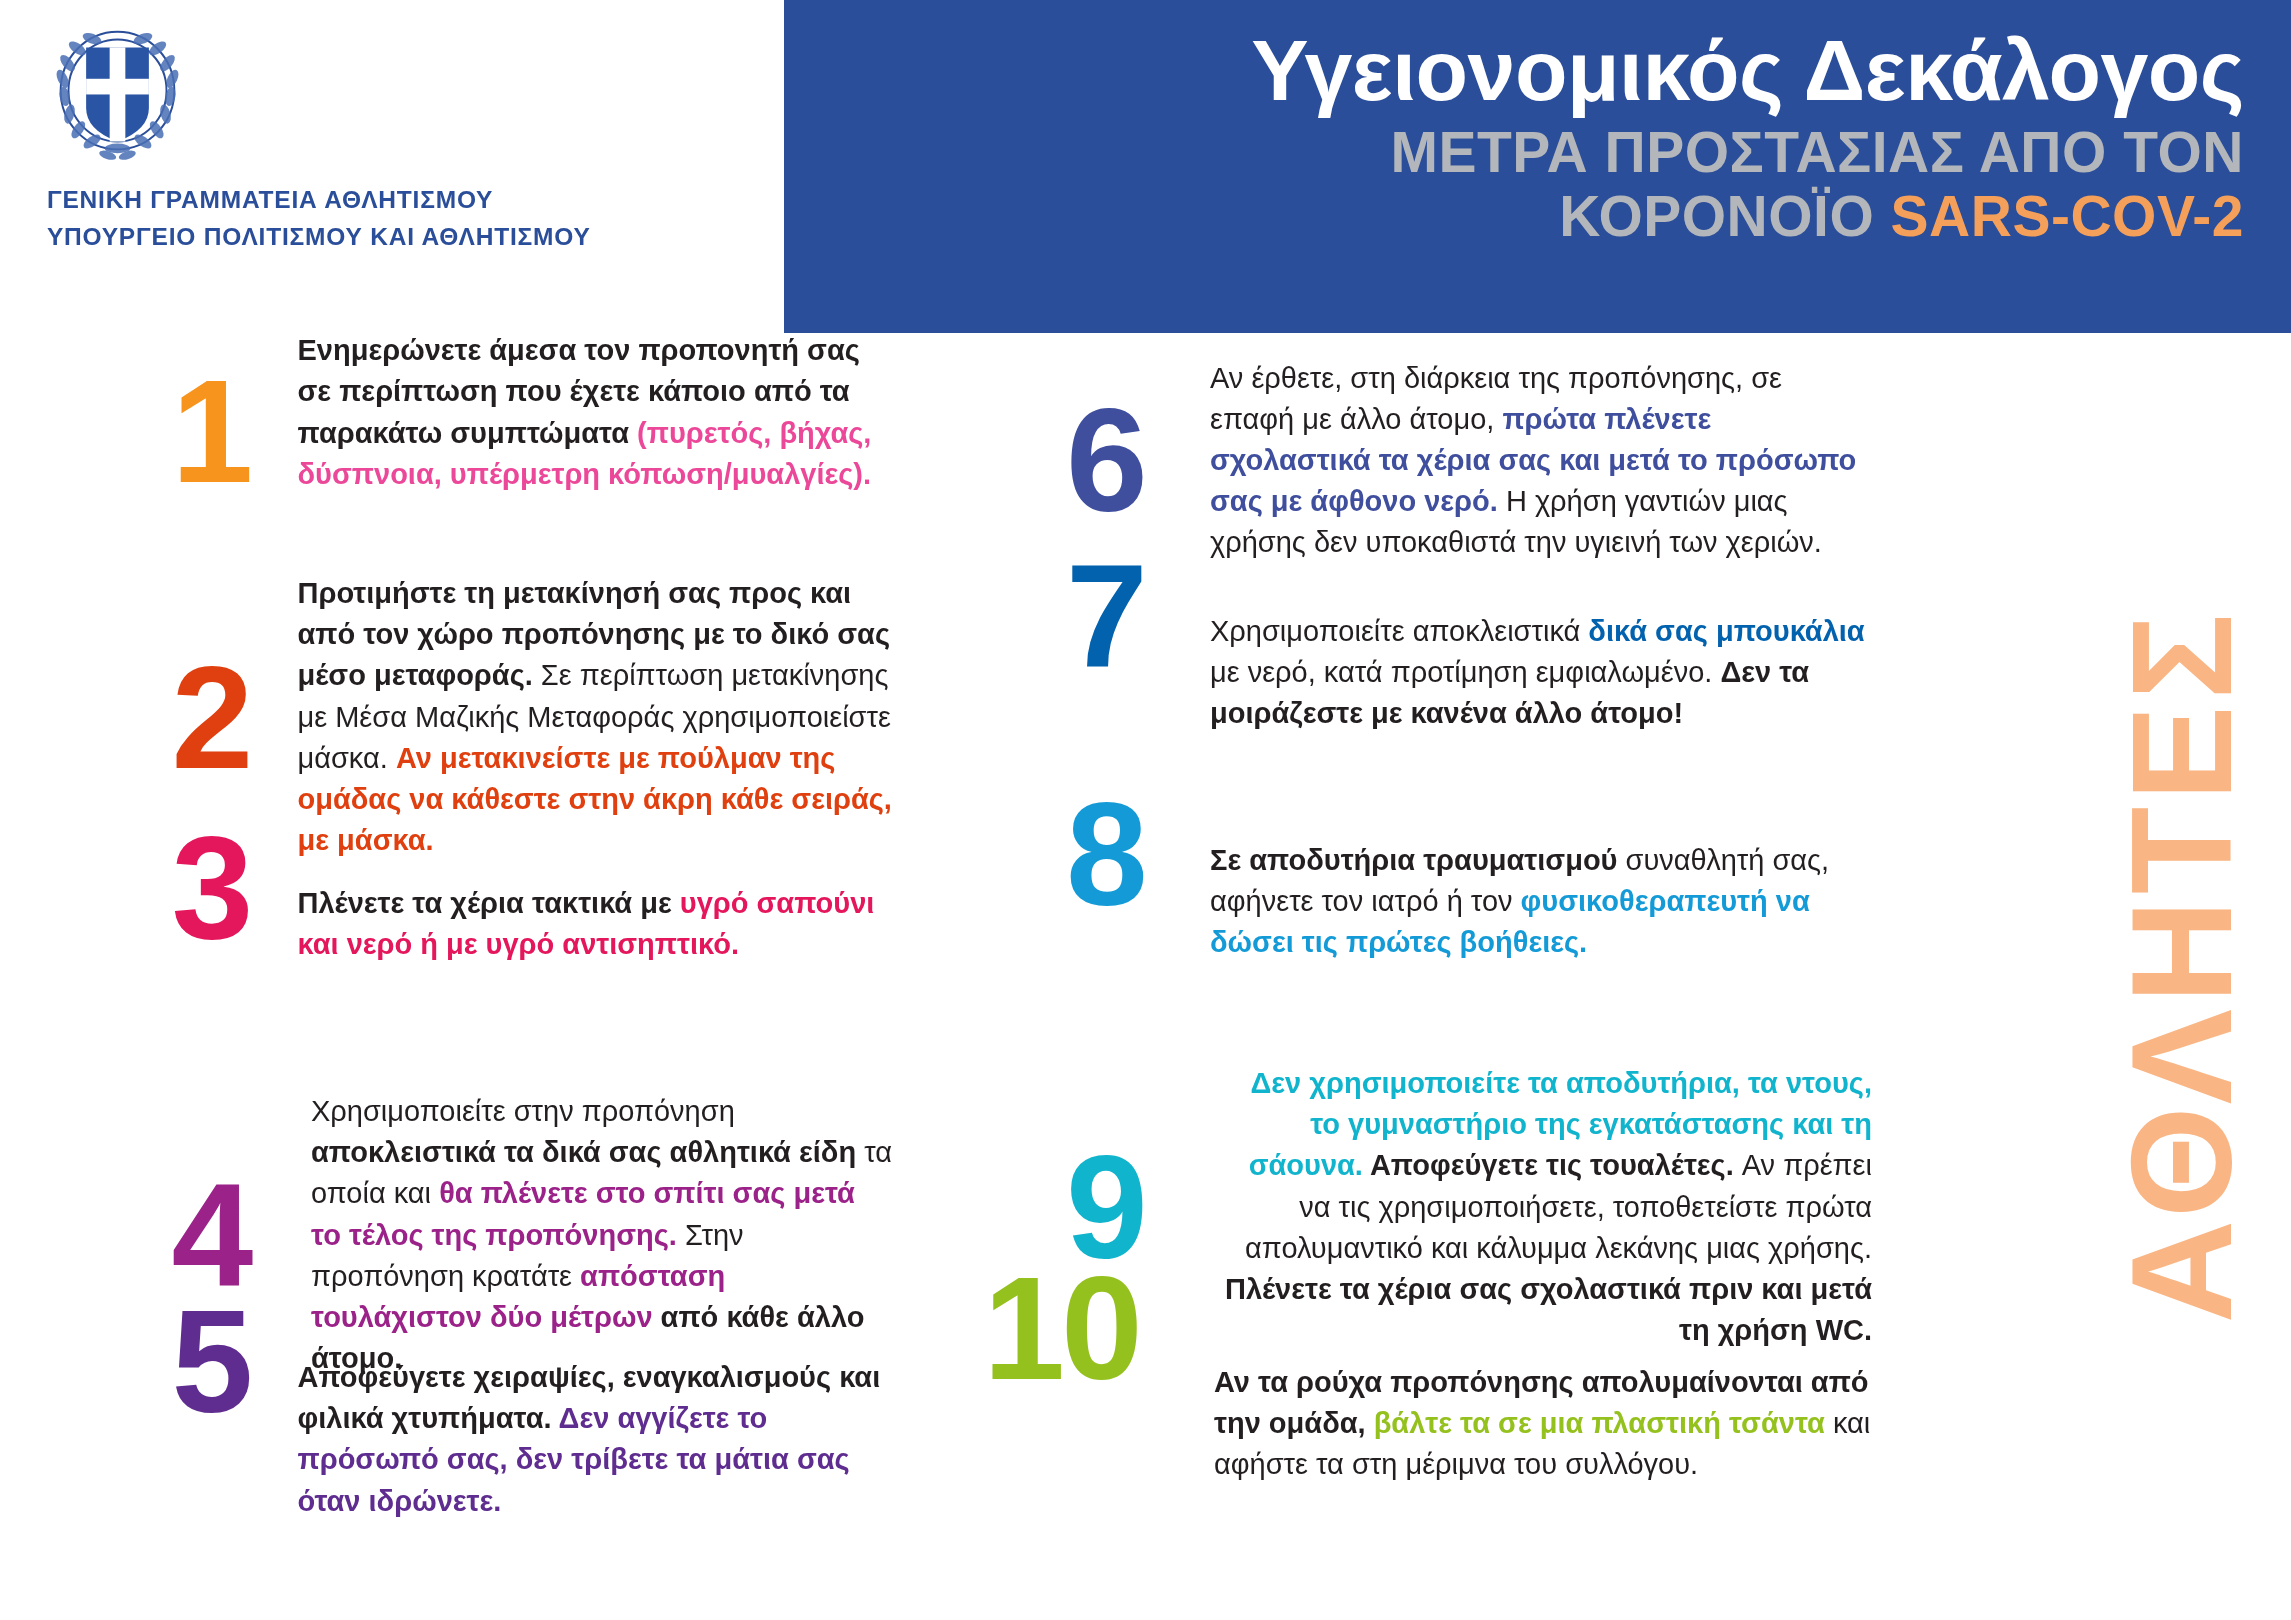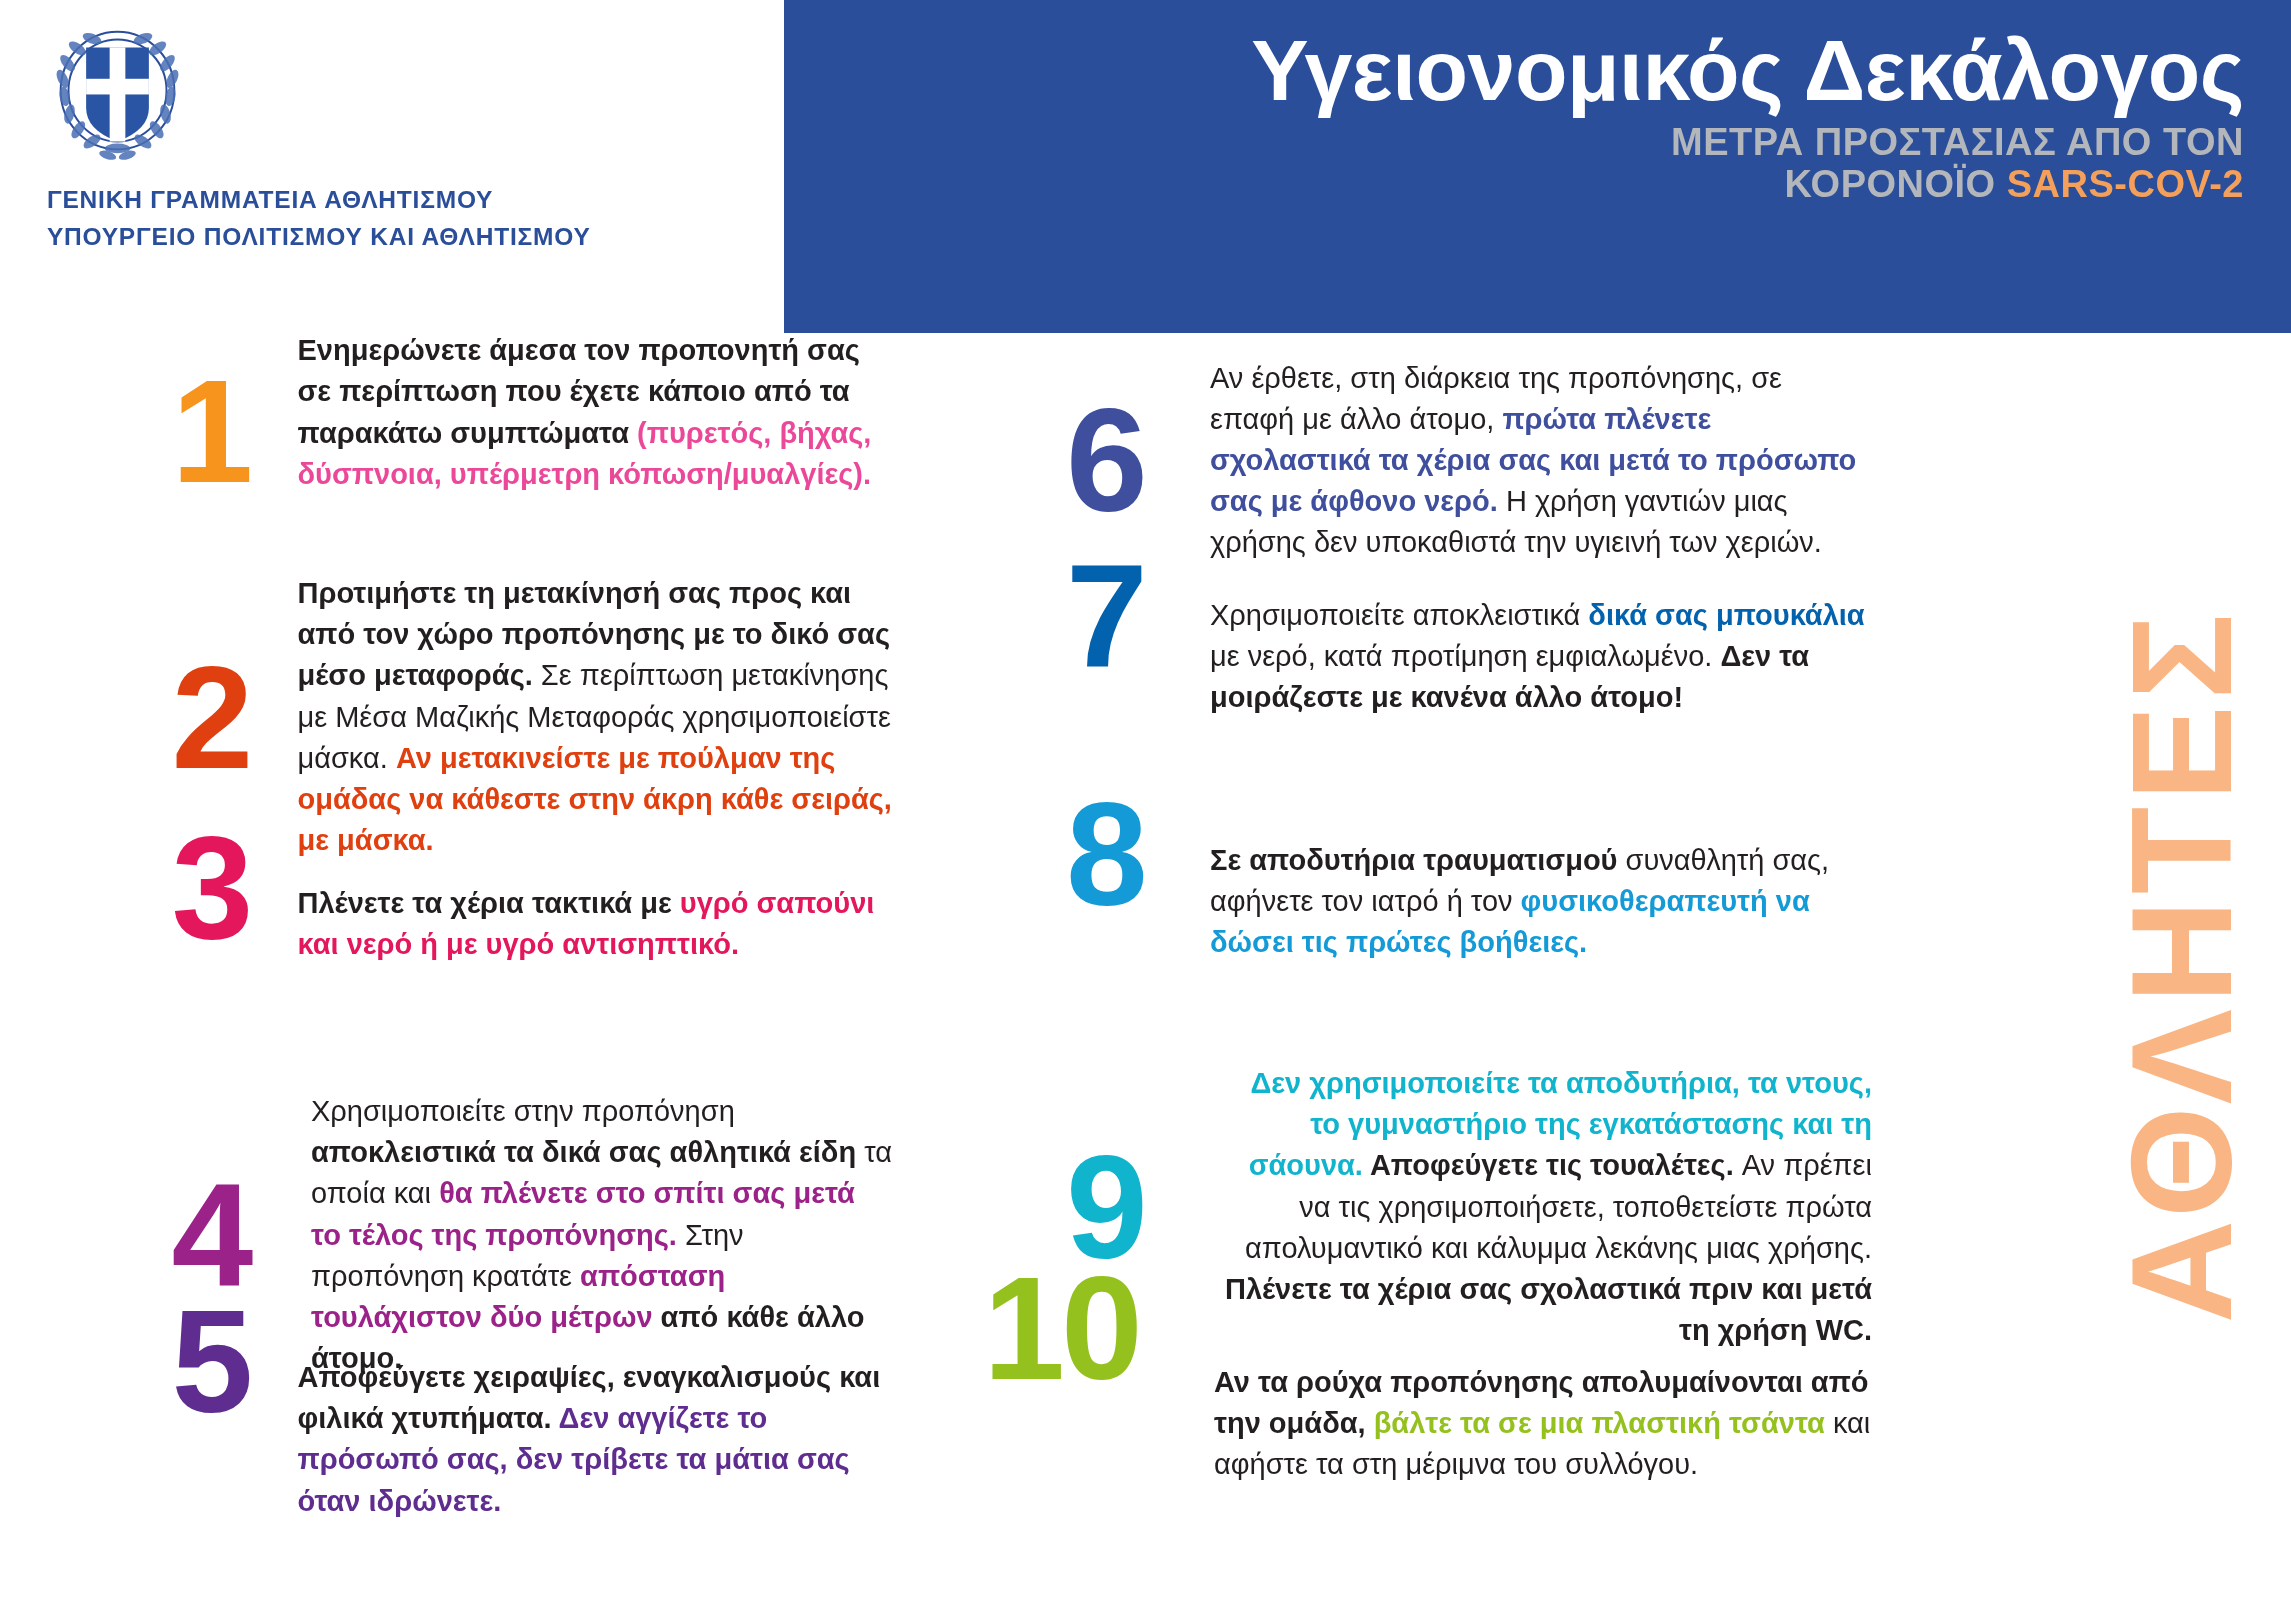--- a/index.html
+++ b/index.html
@@ -41,21 +41,21 @@
   #main-title {
     font-size: 86px;
     font-weight: bold;
     color: #ffffff;
     line-height: 1.04;
     letter-spacing: -0.5px;
     white-space: nowrap;
     margin-bottom: 5.9px;
   }
   .sub-line {
-    font-size: 38px;
+    font-size: 57px;
     font-weight: bold;
     color: #b3b6bb;
     line-height: 1.12;
     letter-spacing: 0.5px;
     white-space: nowrap;
   }
   .sars {
     color: #f5a05a;
   }
 
@@ -176,21 +176,21 @@
   #rule-9 .rule-text .hl  { color: #11b4cd; }
   #rule-10 .rule-text .hl { color: #95c11f; }
 
   
   #rule-1 .rule-text  { margin-left: 23.5px; }
   #rule-2 .rule-text  { margin-left: 23.5px; }
   #rule-3 .rule-text  { margin-left: 23.5px; }
   #rule-4 .rule-text  { margin-left: 37px; }
   #rule-5 .rule-text  { margin-left: 23.5px; }
   #rule-6 .rule-text  { margin-left: 29px; }
-  #rule-7 .rule-text  { margin-left: 29px; }
+  #rule-7 .rule-text  { margin-left: 29px; margin-top: 16px; }
   #rule-8 .rule-text  { margin-left: 29px; }
   #rule-9 .rule-text  { margin-left: 37px; text-align: right; }
   #rule-10 .rule-text { margin-left: 33px; margin-top: 44px; }
 
   
   #rule-1 .rule-number  { align-self: flex-end; }
   #rule-3 .rule-number  { align-self: flex-start; margin-top: -59px; }
   #rule-5 .rule-number  { align-self: flex-start; margin-top: -59px; }
   #rule-7 .rule-number  { align-self: flex-start; margin-top: -43px; }
   #rule-8 .rule-number  { align-self: flex-start; margin-top: -49px; }

